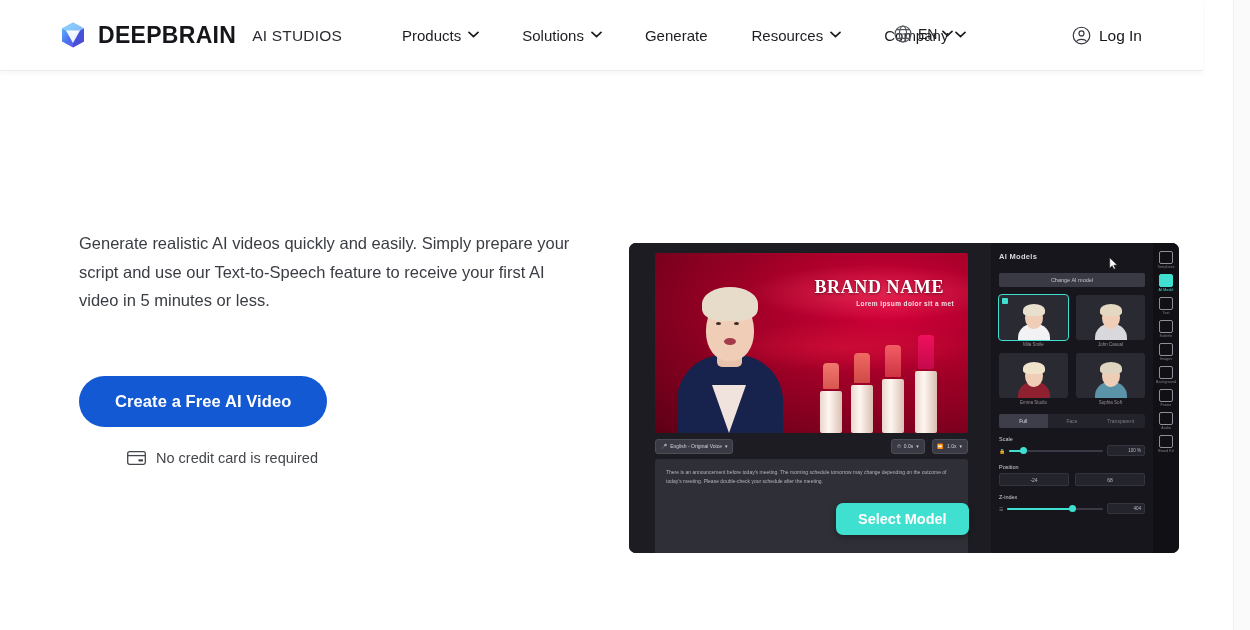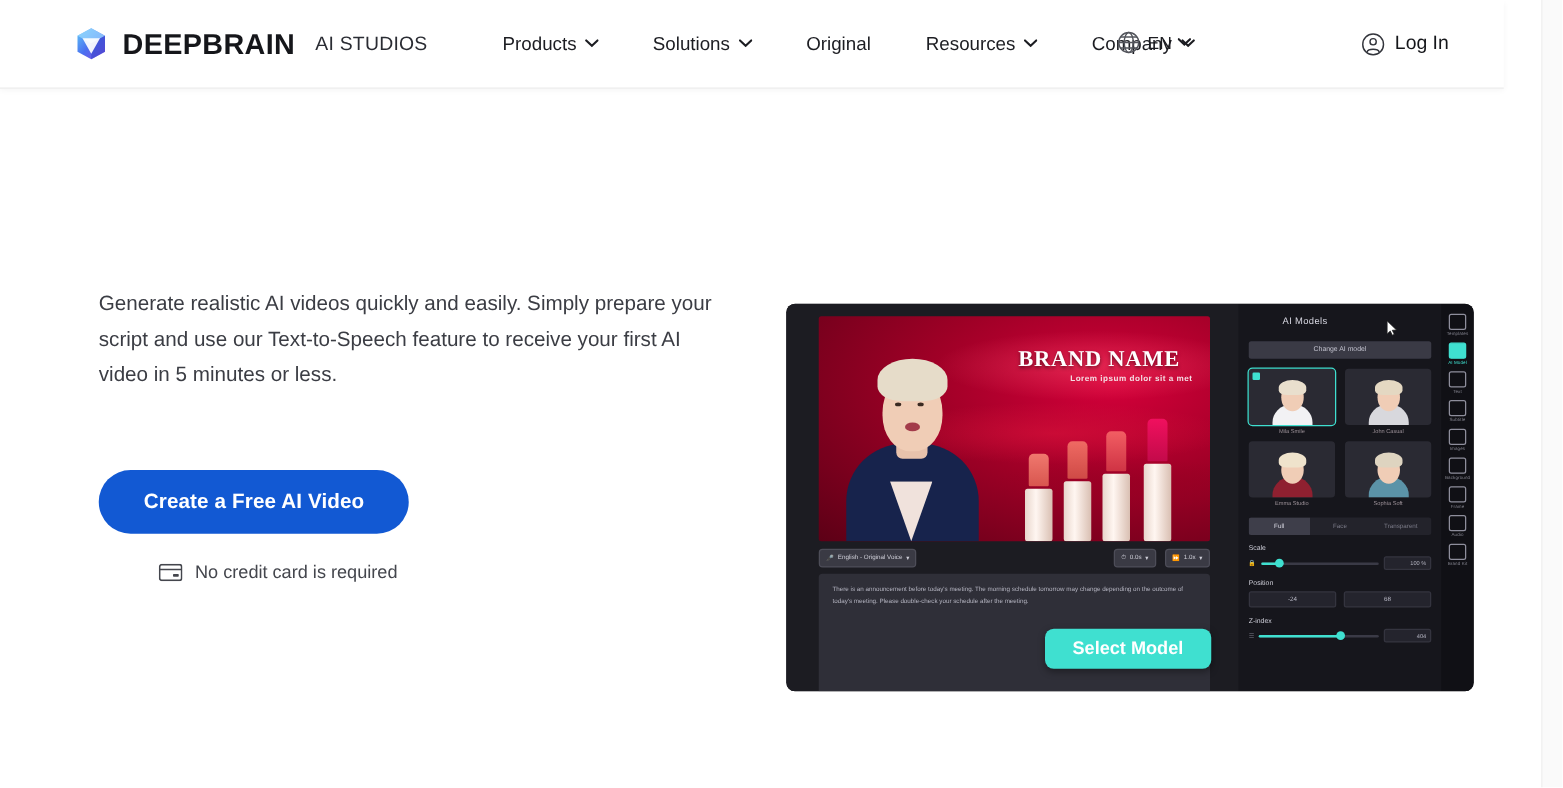--- a/index.html
+++ b/index.html
@@ -43,22 +43,22 @@
 
   .lang {
     position:absolute; left:893px; top:24px;
     display:flex; align-items:center; gap:5px;
     font-size:14px; color:#1c1d22; cursor:pointer;
   }
   .globe { width:20px; height:20px; }
 
   .right-area { position:absolute; right:10px; top:0; height:71px; display:flex; align-items:center; }
   .login {
-    display:flex; align-items:flex-start; gap:8px;
-    font-size:15.5px; color:#15161a; cursor:pointer; margin-right:34px;
+    display:flex; align-items:center; gap:8px;
+    font-size:15.5px; color:#15161a; cursor:pointer; margin-right:51px;
   }
   .user-ic { width:19px; height:19px; }
   .cta-sales {
     background:#1259d3; color:#fff; font-size:15px; font-weight:bold;
     border:none; border-radius:22px; padding:11px 23px; cursor:pointer;
     letter-spacing:0.2px;
   }
 
   
   .hero-left { position:absolute; left:79px; top:205px; width:520px; }
@@ -159,21 +159,21 @@
   .script-text { font-size:5px; line-height:9px; color:#b4b4c0; }
   .select-model {
     position:absolute; left:207px; top:260px;
     background:#3fe0d0; color:#ffffff; font-size:14.5px; font-weight:bold;
     border:none; border-radius:7px; padding:8px 22px; cursor:pointer;
     box-shadow:0 2px 6px rgba(0,0,0,.35);
   }
 
   
   .mock-right { width:162px; background:#16161c; position:relative; padding:9px 8px 0 8px; }
-  .mr-title { font-size:7.5px; color:#d8d8e2; font-weight:normal; letter-spacing:.3px;margin-left:27px; }
+  .mr-title { font-size:7.5px; color:#d8d8e2; font-weight:bold; letter-spacing:.3px; }
   .mr-change {
     margin-top:12px; height:14px; background:#3a3a45; border-radius:2px;
     display:flex; align-items:center; justify-content:center;
     font-size:5.5px; color:#c3c3cf;
   }
   .avatars { margin-top:8px; display:grid; grid-template-columns:1fr 1fr; gap:6px 8px; }
   .av { position:relative; }
   .av-img {
     width:100%; height:45px; border-radius:3px; position:relative; overflow:hidden;
     background:#2a2a33;
@@ -258,21 +258,21 @@
       </div>
       <div class="nav-item">
         <span>Solutions</span>
         <span class="chev">
           <svg width="11" height="7" viewBox="0 0 11 7">
               <path d="M1 1.4 L5.5 5.6 L10 1.4" stroke="#1c1d22" stroke-width="1.7" fill="none" stroke-linecap="round"></path>
             </svg>
         </span>
       </div>
       <div class="nav-item">
-        <span>Original</span>
+        <span>Generate</span>
       </div>
       <div class="nav-item">
         <span>Resources</span>
         <span class="chev">
           <svg width="11" height="7" viewBox="0 0 11 7">
               <path d="M1 1.4 L5.5 5.6 L10 1.4" stroke="#1c1d22" stroke-width="1.7" fill="none" stroke-linecap="round"></path>
             </svg>
         </span>
       </div>
       <div class="nav-item">

